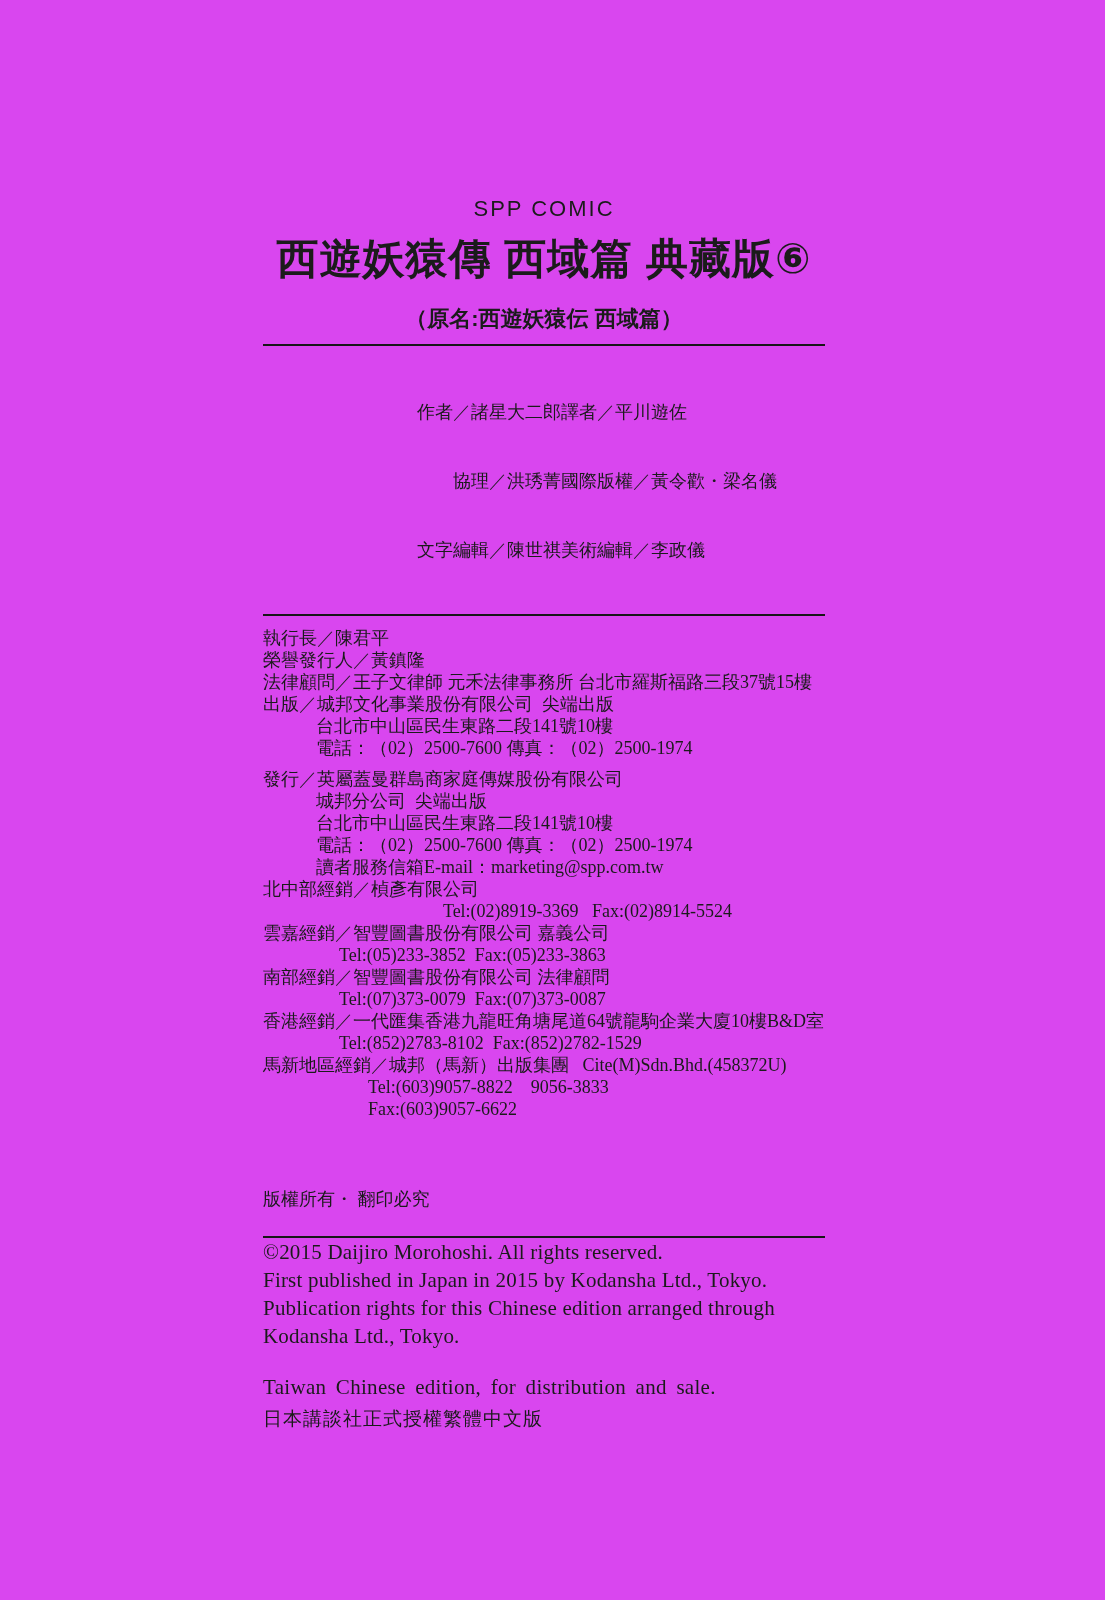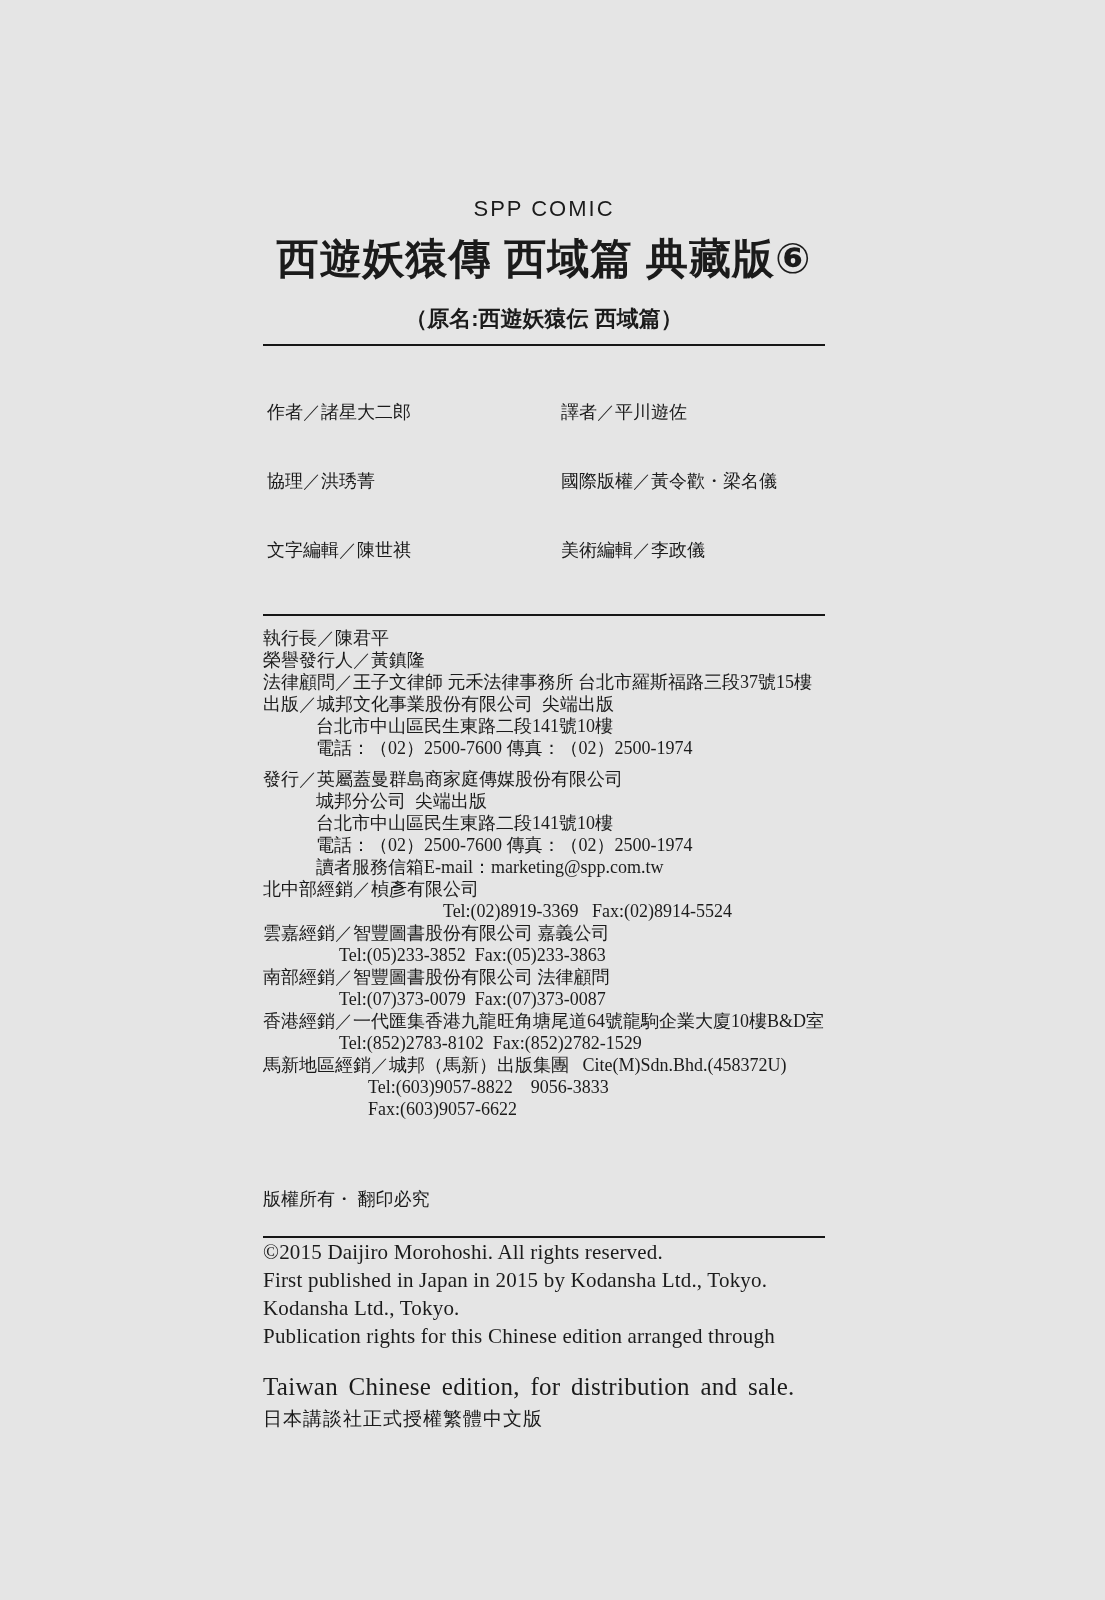--- a/index.html
+++ b/index.html
@@ -1,17 +1,17 @@
 <!DOCTYPE html>
 <html><head>
 <meta charset="utf-8">
 <style>
   html,body{margin:0;padding:0;background:#ffffff;}
   .page{
-    position:relative;width:1105px;height:1600px;background:#e5e5e5;
+    position:relative;width:1105px;height:1600px;background:#d946ef;
     color:#1b1b1b;font-family:"Liberation Serif","DejaVu Serif",serif;
     overflow:hidden;
     text-decoration:underline;
   }
   .colophon{position:absolute;left:263px;top:0;width:562px;}
   .imprint{
     margin-top:196px;text-align:center;
     font-family:"Liberation Sans","DejaVu Sans",sans-serif;
     font-size:22px;letter-spacing:2px;line-height:26px;
   }
@@ -23,34 +23,34 @@
   }
   .orig{
     margin-top:24px;text-align:center;
     font-family:"Liberation Sans","DejaVu Sans",sans-serif;
     font-weight:700;font-size:22px;line-height:26px;
   }
   .rule{border:none;border-top:2px solid #161616;height:0;margin:0;}
   .rule-top{margin-top:12px;}
   .staff{display:flex;padding:9px 0 6px 4px;font-size:18px;line-height:23px;}
   .staff-col{white-space:pre-wrap;}
-  .staff-col.left{width:294px;flex:0 0 294px;}
+  .staff-col.left{width:294px;flex:0 0 294px;text-align:right;}
   .blk{font-size:18px;line-height:22px;}
   .line{white-space:pre-wrap;}
   .ind1{padding-left:53px;}
   .ind2{padding-left:87px;text-align:center;}
   .ind3{padding-left:76px;}
   .ind4{padding-left:105px;}
   .pub{padding-top:11px;}
   .dist{margin-top:9px;}
   .notice{margin-top:68px;font-size:18px;line-height:22px;white-space:pre-wrap;}
   .rule-bottom{margin-top:26px;}
   .eng{font-size:21px;line-height:28px;}
   .eng .line{letter-spacing:0.2px;}
-  .tw{margin-top:24px;font-size:25px;line-height:26px;word-spacing:4px;letter-spacing:0.3px;}
+  .tw{margin-top:24px;font-size:21px;line-height:26px;word-spacing:4px;letter-spacing:0.3px;}
   .zh{margin-top:7px;font-size:19px;line-height:24px;letter-spacing:1px;}
 </style>
 </head>
 <body>
 
 <div class="page">
   <div class="colophon">
 
     <div class="imprint">SPP COMIC</div>
     <div class="title">西遊妖猿傳 西域篇 典藏版⑥</div>
@@ -101,21 +101,21 @@
       <div class="line ind4">Fax:(603)9057-6622</div>
     </div>
 
     <div class="notice">版權所有・ 翻印必究</div>
 
     <div class="rule rule-bottom"></div>
 
     <div class="eng">
       <div class="line">©2015 Daijiro Morohoshi. All rights reserved.</div>
       <div class="line">First published in Japan in 2015 by Kodansha Ltd., Tokyo.</div>
+      <div class="line">Publication rights for this Chinese edition arranged through</div>
       <div class="line">Kodansha Ltd., Tokyo.</div>
-      <div class="line">Publication rights for this Chinese edition arranged through</div>
     </div>
 
     <div class="tw">Taiwan Chinese edition, for distribution and sale.</div>
     <div class="zh">日本講談社正式授權繁體中文版</div>
 
   </div>
 </div>
 
 </body></html>

